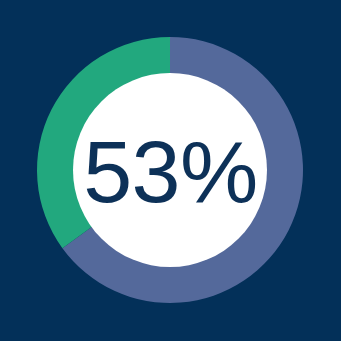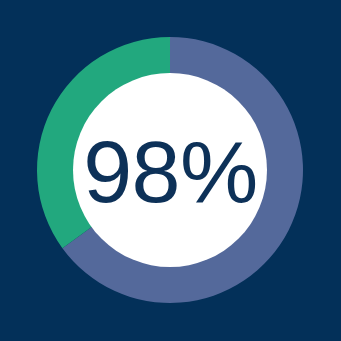--- a/index.html
+++ b/index.html
@@ -61,16 +61,16 @@
     <rect x="0" y="0" width="341" height="341" fill="#033059"></rect>
 
     <path id="slice-remaining" fill="#54699B" d="M 170 170 L 62.401 248.175 A 133 133 0 1 0 170.000 37.000 Z"></path>
 
     <path id="slice-completed" fill="#22A87E" d="M 170 170 L 170.000 37.000 A 133 133 0 0 0 62.401 248.175 Z"></path>
 
     <circle id="donut-hole" cx="170" cy="170" r="97" fill="#FFFFFF"></circle>
   </svg>
 
   <div id="center-value-label">
-    <span class="pct-text" style="color: rgb(13, 49, 88);">98%</span>
+    <span class="pct-text" style="color: rgb(13, 49, 88);">53%</span>
   </div>
 
 </div>
 
 </body></html>

